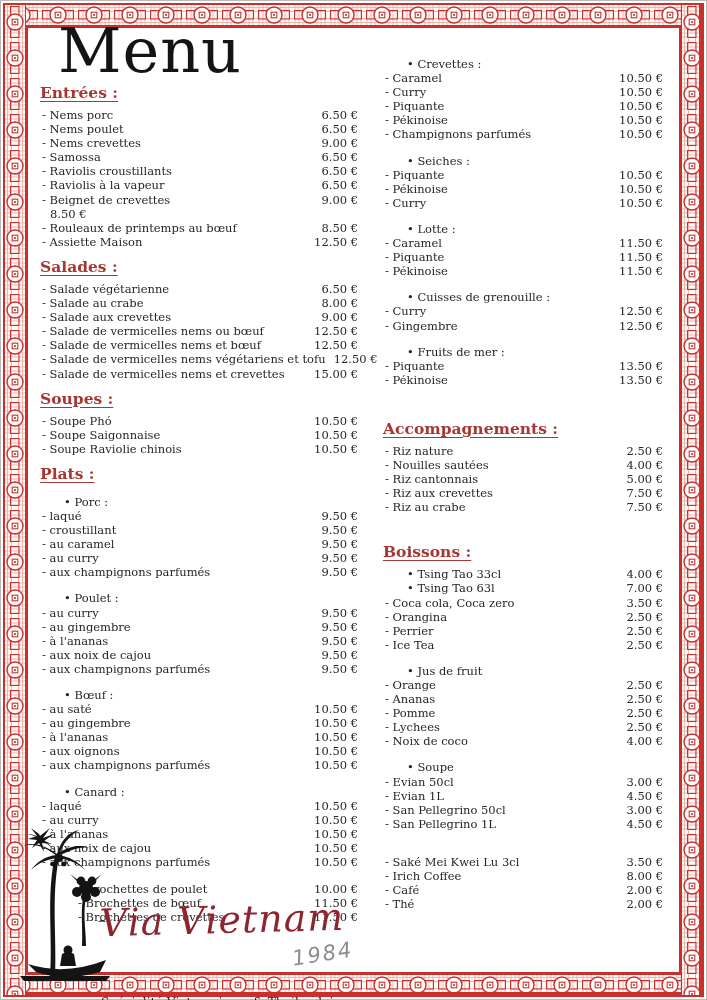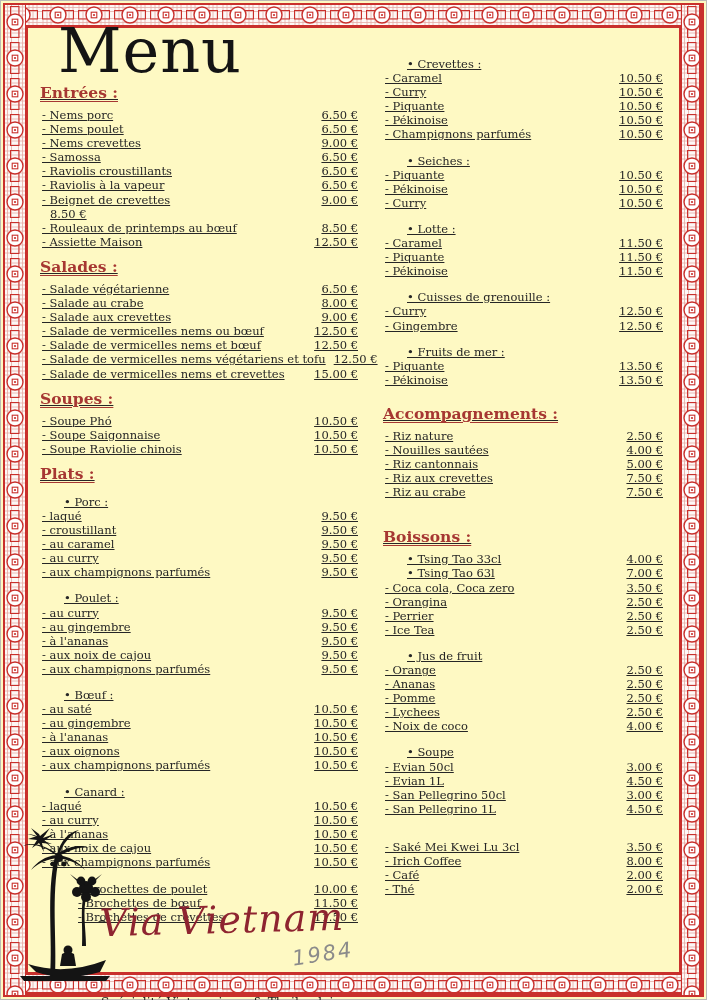--- a/index.html
+++ b/index.html
@@ -1,19 +1,19 @@
 <!DOCTYPE html>
 <html><head>
 <meta charset="utf-8">
 <style>
   html,body{margin:0;padding:0;background:#e9e7e4;}
   .page{
     position:relative;
     width:707px;height:1000px;
-    background:#fef9c3;
+    background:#ffffff;
     overflow:hidden;
     box-shadow:inset 0 0 0 1px #bdbab6;
     font-family:"DejaVu Serif","Liberation Serif",serif;
     color:#262626;
   }
   
   .bstrip{position:absolute;line-height:0;}
   .bstrip svg{display:block;}
   .b-top{left:4px;top:4px;}
   .b-bottom{left:4px;bottom:4px;}
@@ -29,35 +29,35 @@
   }
   
   .title{
     position:absolute;left:58px;top:14px;
     font-size:62px;letter-spacing:1px;color:#141414;
   }
   
   .col{position:absolute;}
   .col-left{left:40px;top:84px;width:318px;}
   .col-right{left:383px;top:46px;width:280px;}
-  .section{display:flow-root;text-decoration:underline;}
+  .section{display:flow-root;}
   .hd{
     text-align:left;
     color:#a63732;
     font-weight:bold;
     font-size:15.5px;
     line-height:18px;
     text-decoration:underline;
     text-underline-offset:3px;
     margin:9px 0 6px;
   }
   .col-left .sec-0 .hd{margin-top:0;}
   .col-left .sec-4{margin-top:13px;}
   .col-left .sec-4 .row{padding-left:38px;}
-  .col-right .sec-1{margin-top:9px;}
+  .col-right .sec-1{margin-top:24px;}
   .col-right .sec-2{margin-top:20px;}
   .col-right .sec-3{margin-top:24px;}
   .row{
     display:flex;justify-content:space-between;align-items:baseline;
     font-size:11.5px;line-height:14.1px;
     padding-left:2px;
   }
   .row .nm{white-space:nowrap;}
   .row .pr{white-space:nowrap;margin-left:8px;}
   .row.bullet{padding-left:24px;}

